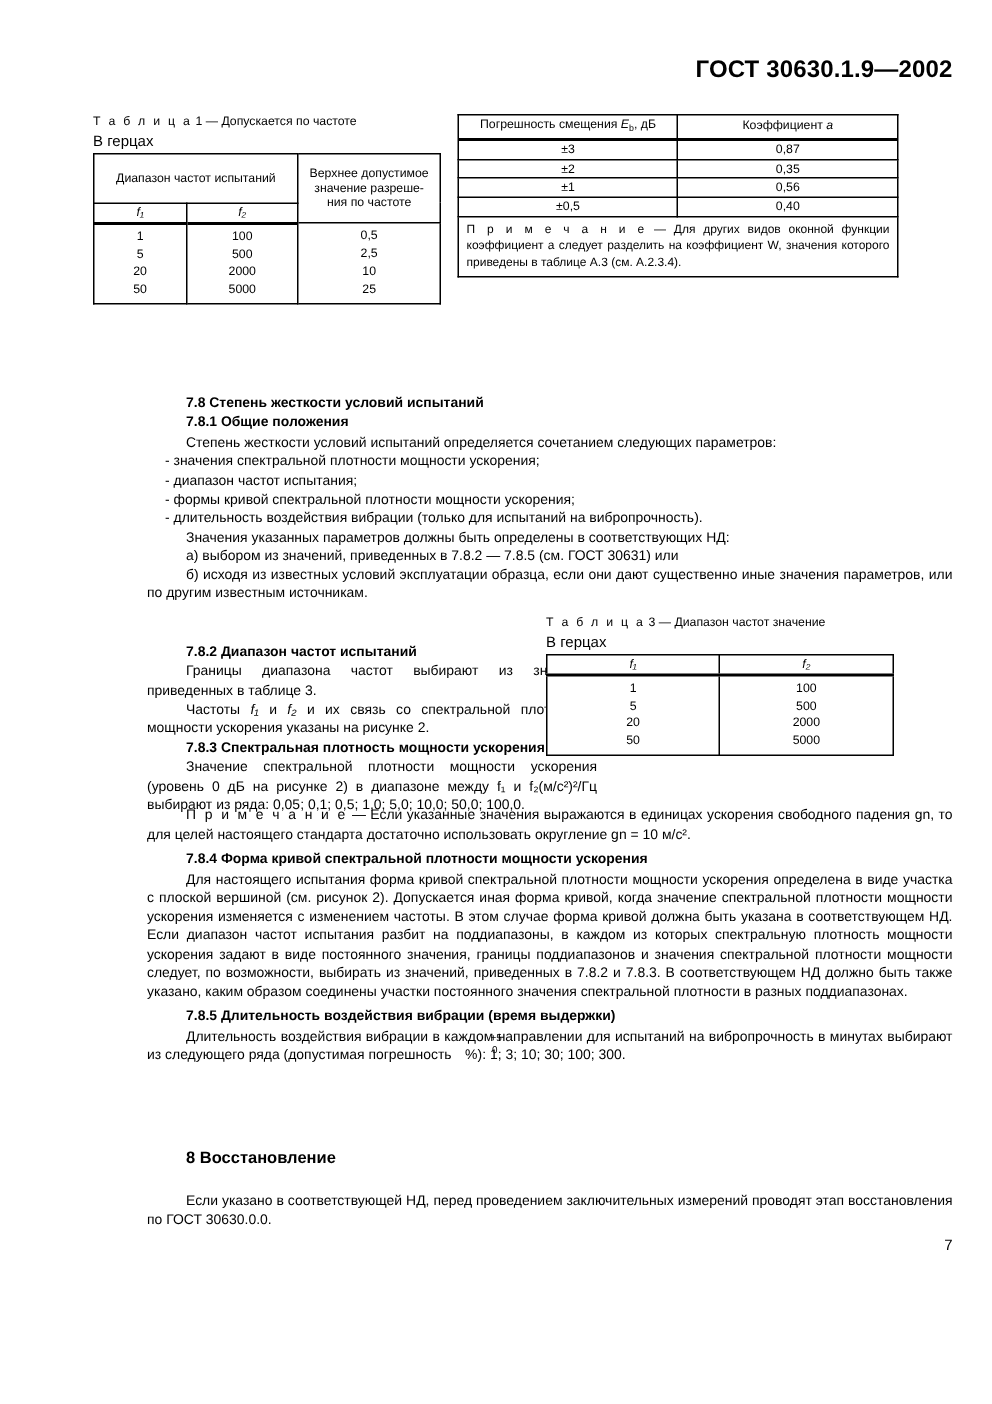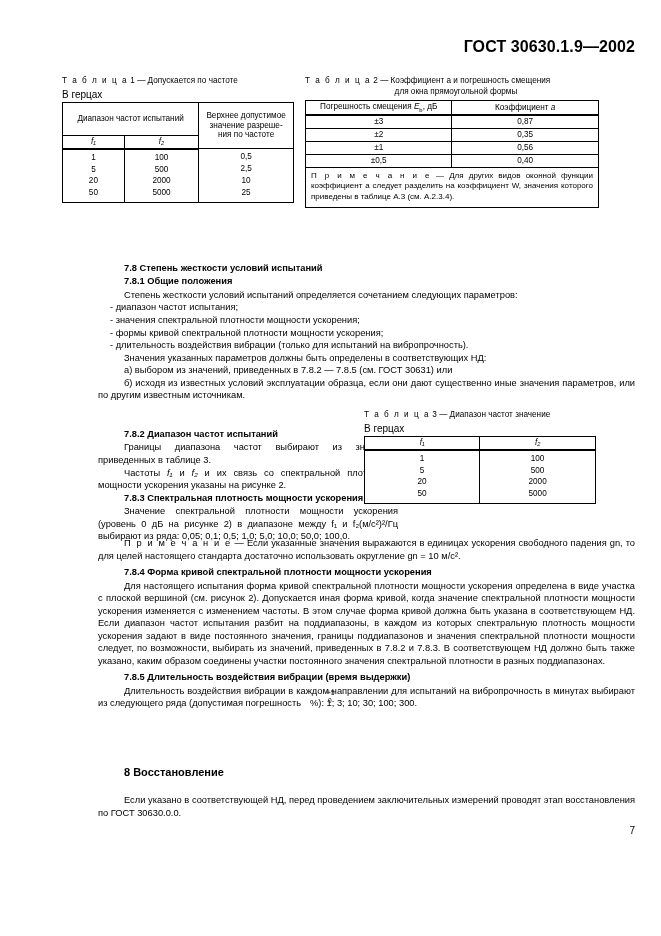--- a/index.html
+++ b/index.html
@@ -252,27 +252,20 @@
           <div>2,5</div>
           <div>10</div>
           <div>25</div>
         </td>
       </tr>
     </tbody>
       </table>
   </div>
 
   <div class="t2-wrap">
-    <div class="tbl-caption center-2nd">
-      <span class="sp">Т а б л и ц а</span>
-      <span>2</span>
-      <span>—</span>
-      <span>Коэффициент a и погрешность смещения</span>
-      <span class="cap-line2">для окна прямоугольной формы</span>
-    </div>
     <table class="gost t2">
       <tbody>
           <tr>
         <td class="c1 thick-bottom">Погрешность смещения <span class="ital">E</span><sub>b</sub>, дБ</td>
         <td class="c2 thick-bottom">Коэффициент <span class="ital">a</span></td>
       </tr>
       <tr>
         <td>±3</td>
         <td>0,87</td>
       </tr>
@@ -295,22 +288,22 @@
         </td>
       </tr>
     </tbody>
       </table>
   </div>
 
   <div class="sec" style="top:262px;">
     <h3 class="head">7.8  Степень жесткости условий испытаний</h3>
     <h4 class="head2">7.8.1  Общие положения</h4>
     <p class="para indent">Степень жесткости условий испытаний определяется сочетанием следующих параметров:</p>
+    <p class="dash">- значения спектральной плотности мощности ускорения;</p>
     <p class="dash">- диапазон частот испытания;</p>
-    <p class="dash">- значения спектральной плотности мощности ускорения;</p>
     <p class="dash">- формы кривой спектральной плотности мощности ускорения;</p>
     <p class="dash">- длительность воздействия вибрации (только для испытаний на вибропрочность).</p>
     <p class="para indent">Значения указанных параметров должны быть определены в соответствующих НД:</p>
     <p class="list">а)  выбором из значений, приведенных в 7.8.2 — 7.8.5 (см. ГОСТ 30631) или</p>
     <p class="list">б)  исходя из известных условий эксплуатации образца, если они дают существенно иные значения параметров, или по другим известным источникам.</p>
   </div>
 
   <div class="sec narrow" style="top:428px;">
     <h4 class="head2">7.8.2  Диапазон частот испытаний</h4>
     <p class="para indent">Границы диапазона частот выбирают из значений, приведенных в таблице 3.</p>

